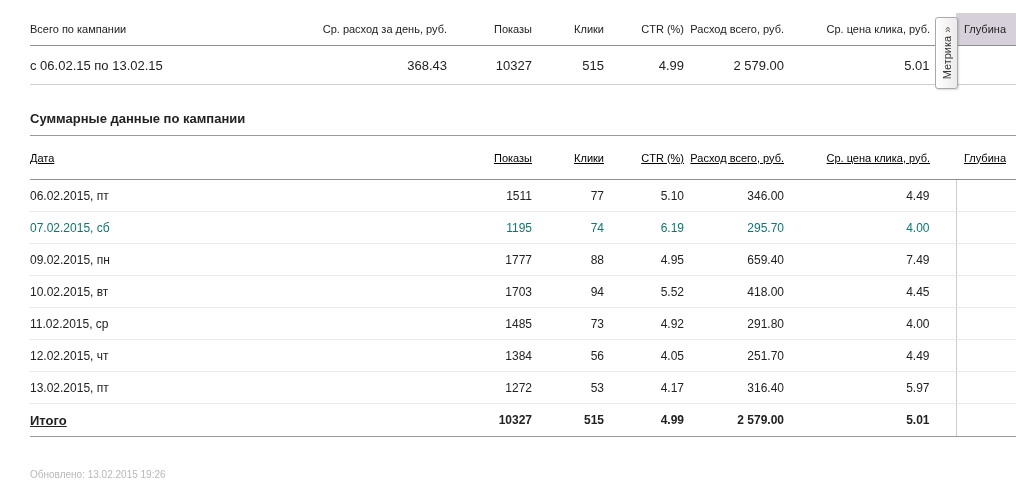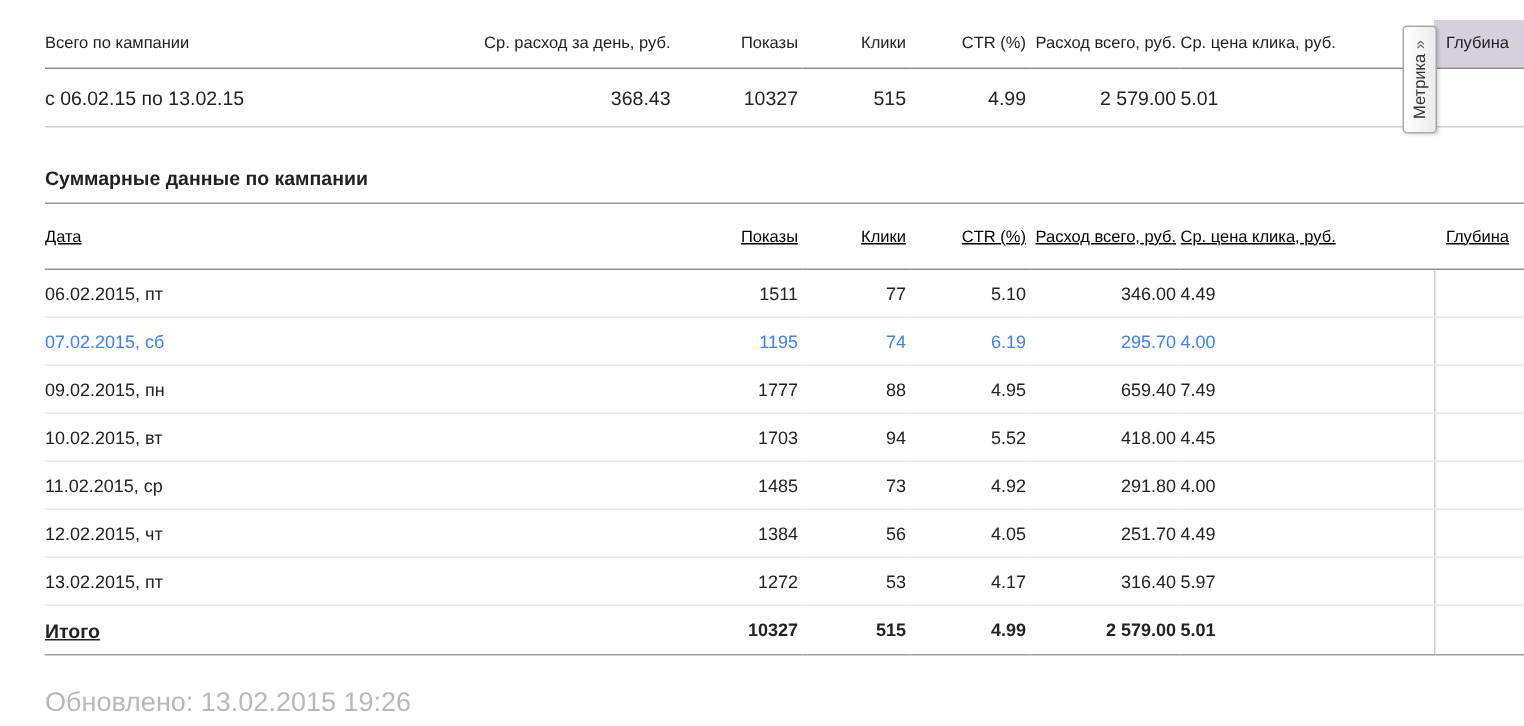--- a/index.html
+++ b/index.html
@@ -13,55 +13,55 @@
   }
   .page { padding: 13px 0 0 30px; width: 986px; }
 
   table { border-collapse: collapse; table-layout: fixed; width: 986px; }
   td, th { padding: 0; font-weight: normal; text-align: left; vertical-align: middle; overflow: hidden; white-space: nowrap; }
 
   
   .t1 .hrow td { height: 32px; font-size: 11px; color: #222; border-bottom: 1px solid #8f8f8f; }
   .t1 .drow td { height: 38px; font-size: 13px; font-weight: normal; border-bottom: 1px solid #cfcfcf; }
   .num { text-align: right; padding-right: 3px; }
-  .cpc { padding-right: 38px; }
+  .cpc { text-align: right; padding-right: 26px; }
   .depth { text-align: center; padding-right: 2px; }
   .t1 .hrow .depth { background: #d6d0da; }
   .t1 .drow .depth, .t2 tr.body .depth { border-left: 1px solid #cccccc; }
 
   
   .section-title {
     margin-top: 26px; font-size: 13px; font-weight: bold;
     padding-bottom: 9px; border-bottom: 1px solid #9a9a9a; width: 986px;
   }
   .t2 .hrow td { height: 43px; font-size: 11px; border-bottom: 1px solid #8f8f8f; }
   .t2 .hrow .col-link { color: #000; text-decoration: underline; cursor: pointer; }
   .t2 tr.body td { height: 31px; font-size: 12px; border-bottom: 1px solid #e8e8e8; }
-  .t2 tr.muted td { color: #3b82f6; }
+  .t2 tr.muted td { color: #0f766e; }
   .t2 tr.total td { height: 32px; font-size: 12px; font-weight: bold; border-bottom: 1px solid #9a9a9a; }
   .t2 tr.total td:first-child { font-size: 13px; text-decoration: underline; }
 
   
   .metrika-tab {
     position: absolute; left: 935px; top: 17px; width: 21px; height: 70px;
     border: 1px solid #a9a9a9; border-radius: 3px;
     background: linear-gradient(to right, #ffffff, #ebebeb);
     box-shadow: 1px 1px 2px rgba(0,0,0,0.15);
     cursor: pointer; z-index: 2;
   }
   .metrika-tab .vtext {
     position: absolute; top: 50%; left: 50%;
     transform: translate(-50%, -50%) rotate(-90deg);
     white-space: nowrap; font-size: 11px; color: #333;
   }
   .metrika-tab .vtext .chev { color: #555; padding-left: 3px; }
 
   
 
-  .footer-note { margin-top: 21px; font-size: 18px; color: #b8b8b8; }
+  .footer-note { margin-top: 32px; font-size: 10px; color: #b8b8b8; }
 </style>
 </head>
 <body>
 
 <div class="page">
 
   <table class="t1">
     <colgroup>
       <col style="width:270px">
         <col style="width:150px">

